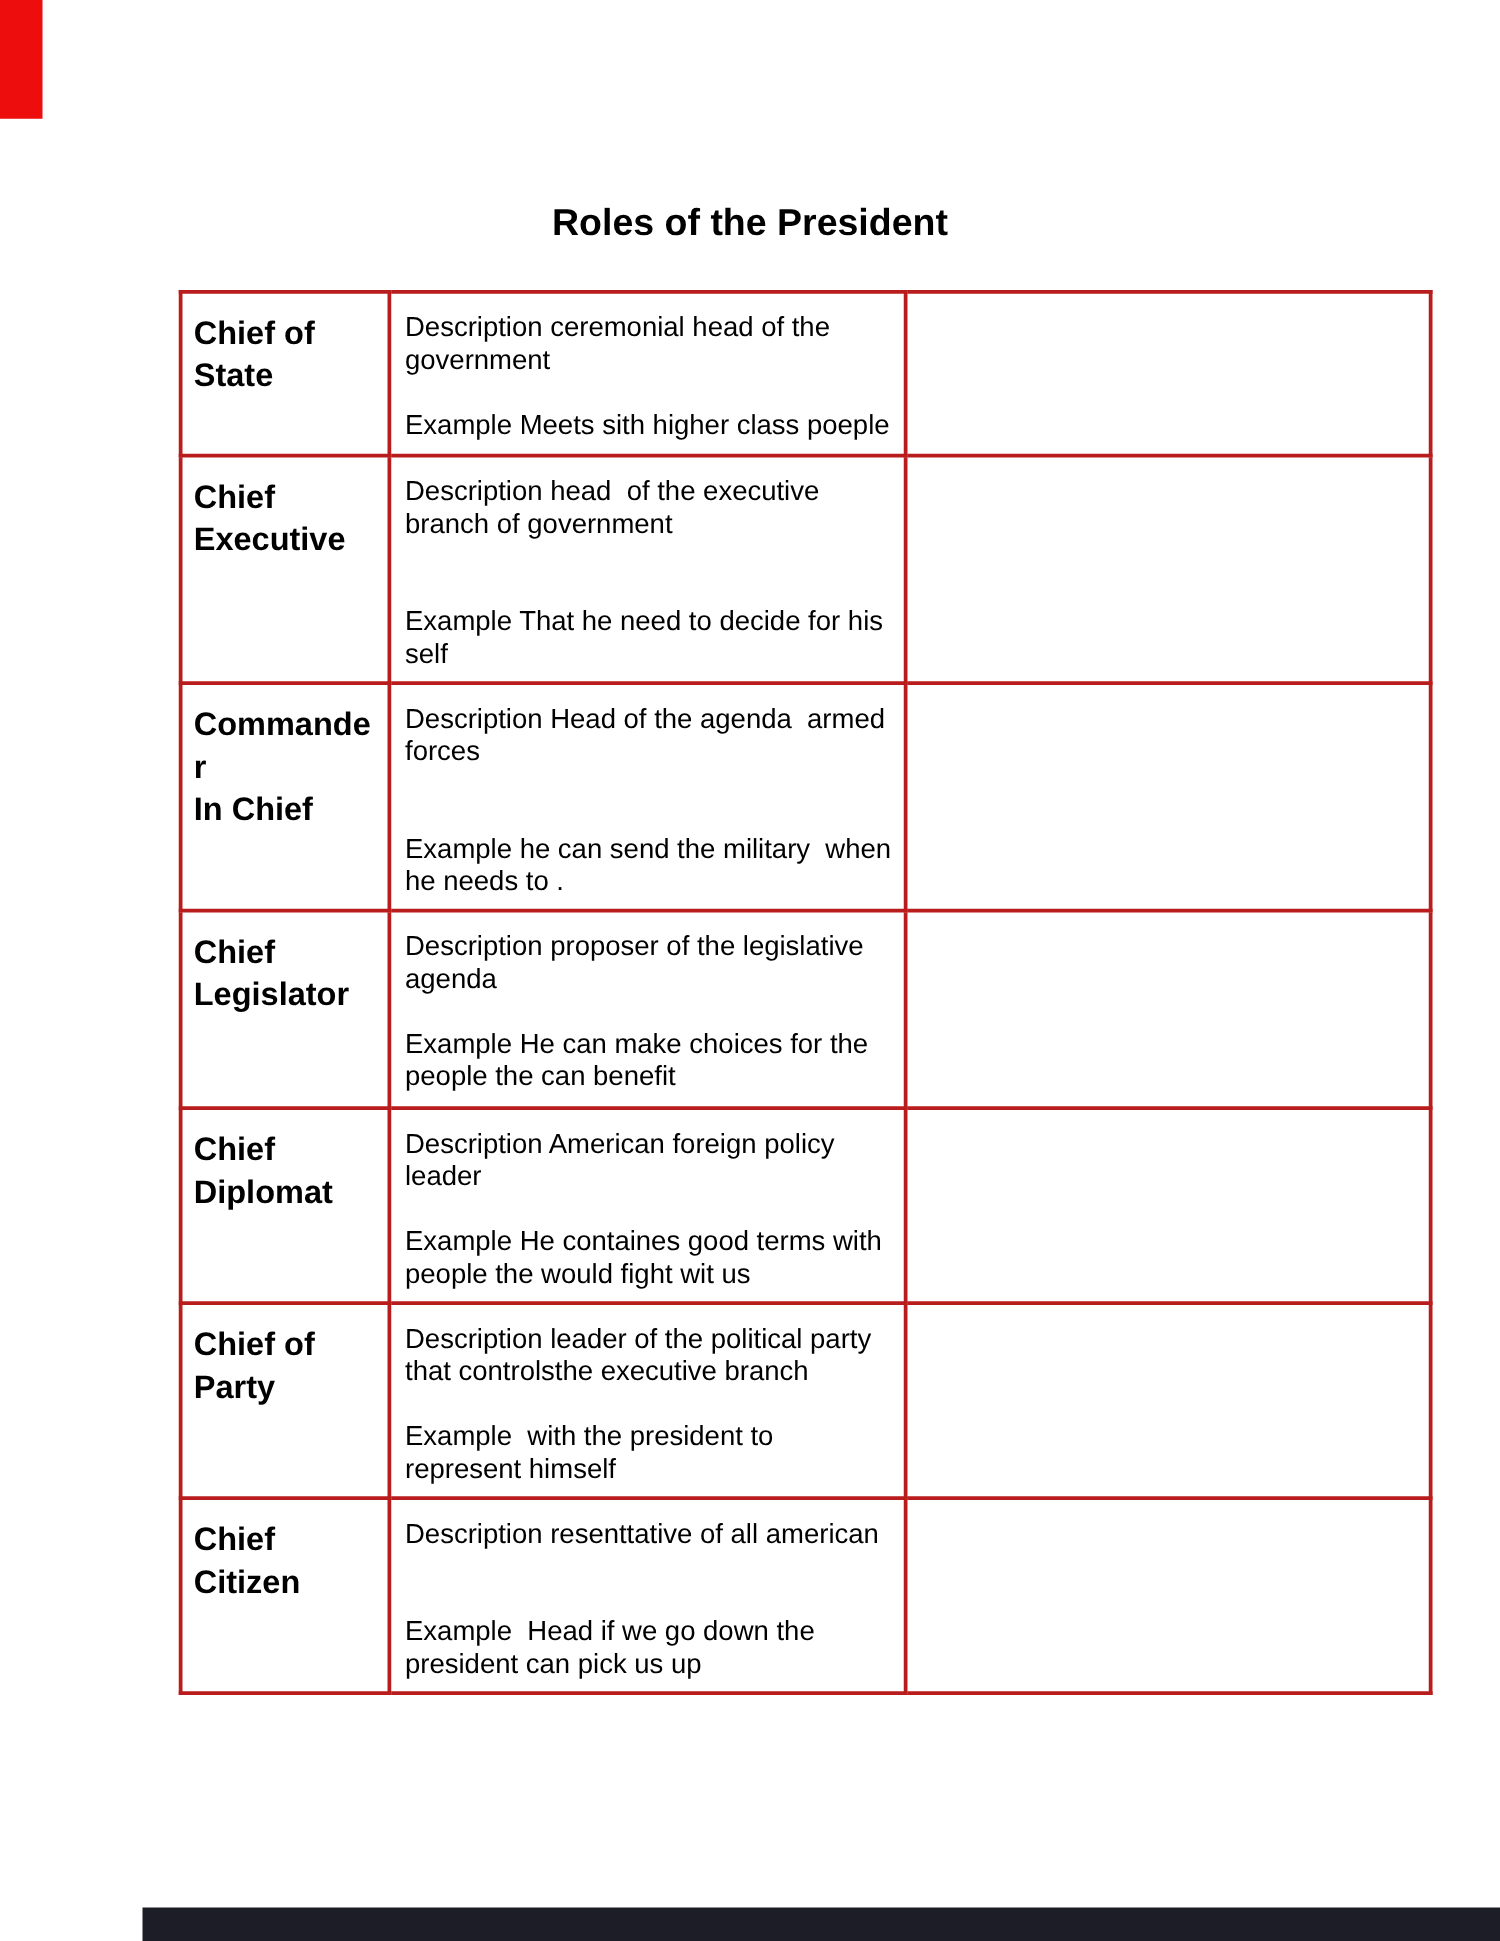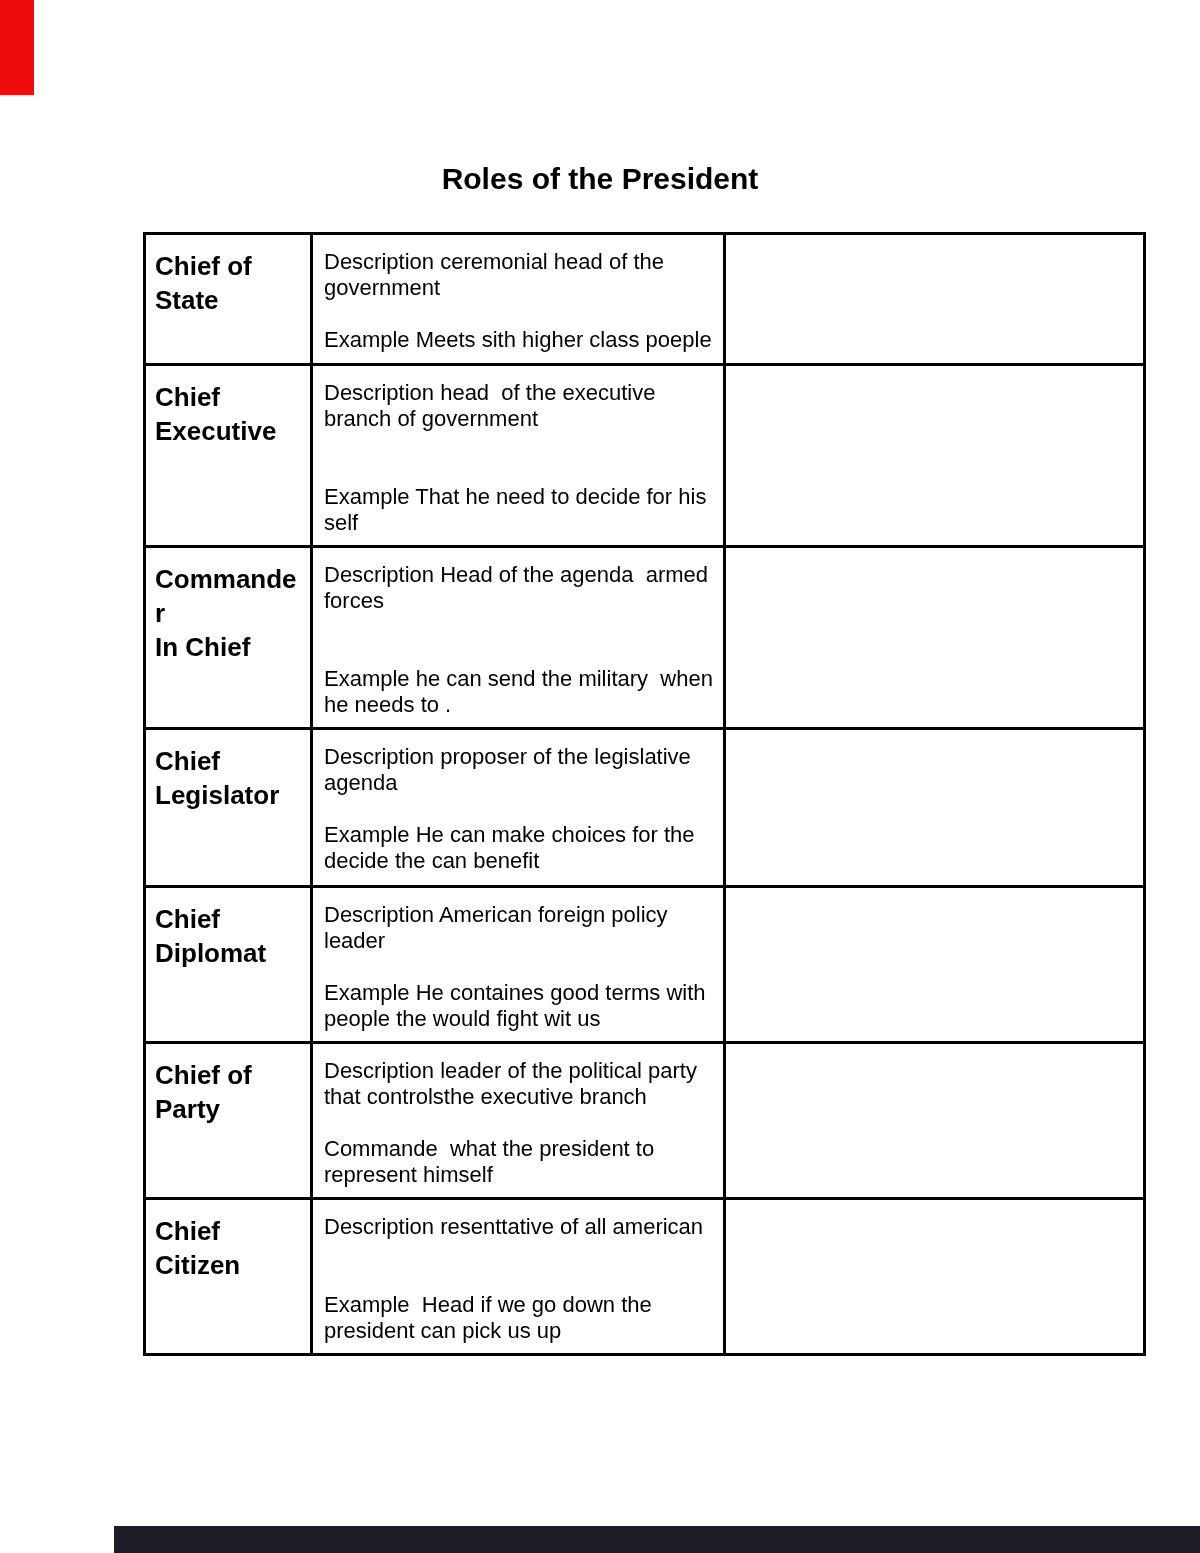--- a/index.html
+++ b/index.html
@@ -42,21 +42,21 @@
   }
   table.roles {
     position: absolute;
     left: 143px;
     top: 232px;
     border-collapse: collapse;
     table-layout: fixed;
     width: 985px;
   }
   table.roles td {
-    border: 3px solid #000000;
+    border: 3px solid #b91c1c;
     vertical-align: top;
     background: #ffffff;
   }
   td.role-col   { width: 162px; }
   td.desc-col   { width: 408px; }
   td.notes-col  { width: 415px; }
 
   .role-text {
     font-size: 26px;
     font-weight: bold;
@@ -146,21 +146,21 @@
       <tr class="r3">
         <td class="role-col">
             <div class="role-text">Chief
 Legislator</div>
           </td>
         <td class="desc-col">
             <div class="body-text">Description proposer of the legislative
 agenda
 
 Example He can make choices for the
-decide the can benefit</div>
+people the can benefit</div>
           </td>
         <td class="notes-col">
             <div class="body-text"></div>
           </td>
       </tr>
       <tr class="r4">
         <td class="role-col">
             <div class="role-text">Chief
 Diplomat</div>
           </td>
@@ -177,21 +177,21 @@
       </tr>
       <tr class="r5">
         <td class="role-col">
             <div class="role-text">Chief of
 Party</div>
           </td>
         <td class="desc-col">
             <div class="body-text">Description leader of the political party
 that controlsthe executive branch
 
-Commande  what the president to
+Example  with the president to
 represent himself</div>
           </td>
         <td class="notes-col">
             <div class="body-text"></div>
           </td>
       </tr>
       <tr class="r6">
         <td class="role-col">
             <div class="role-text">Chief
 Citizen</div>

